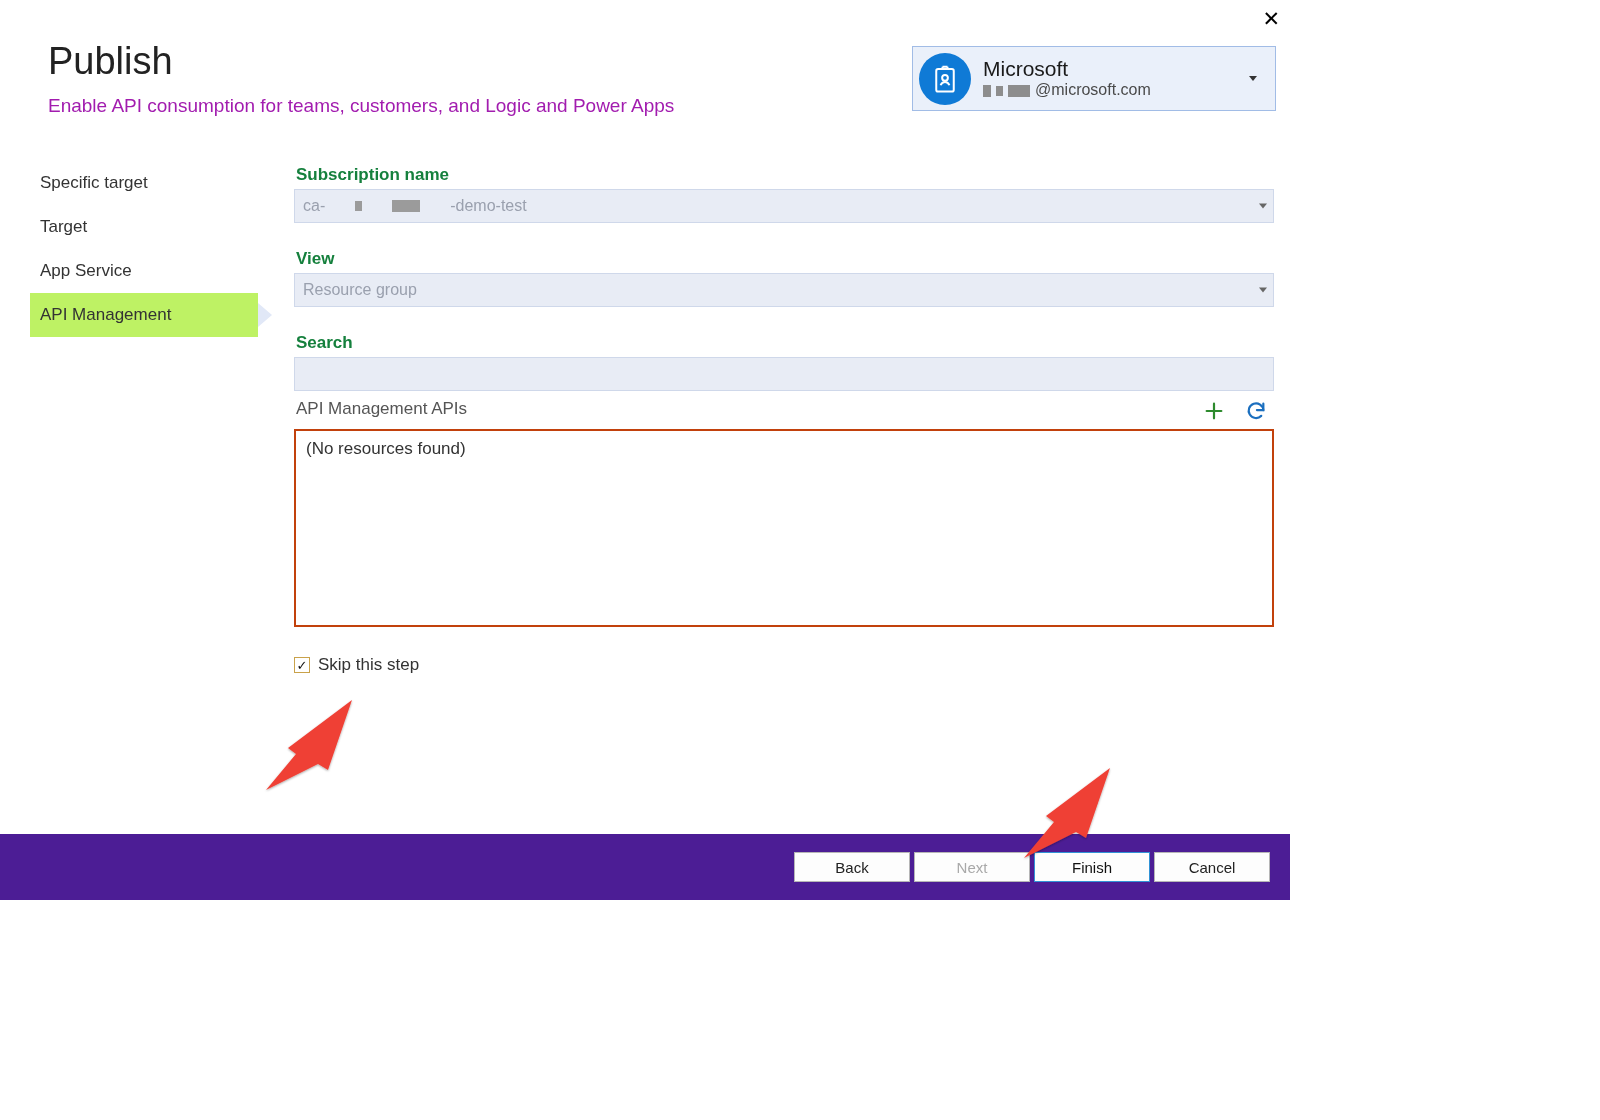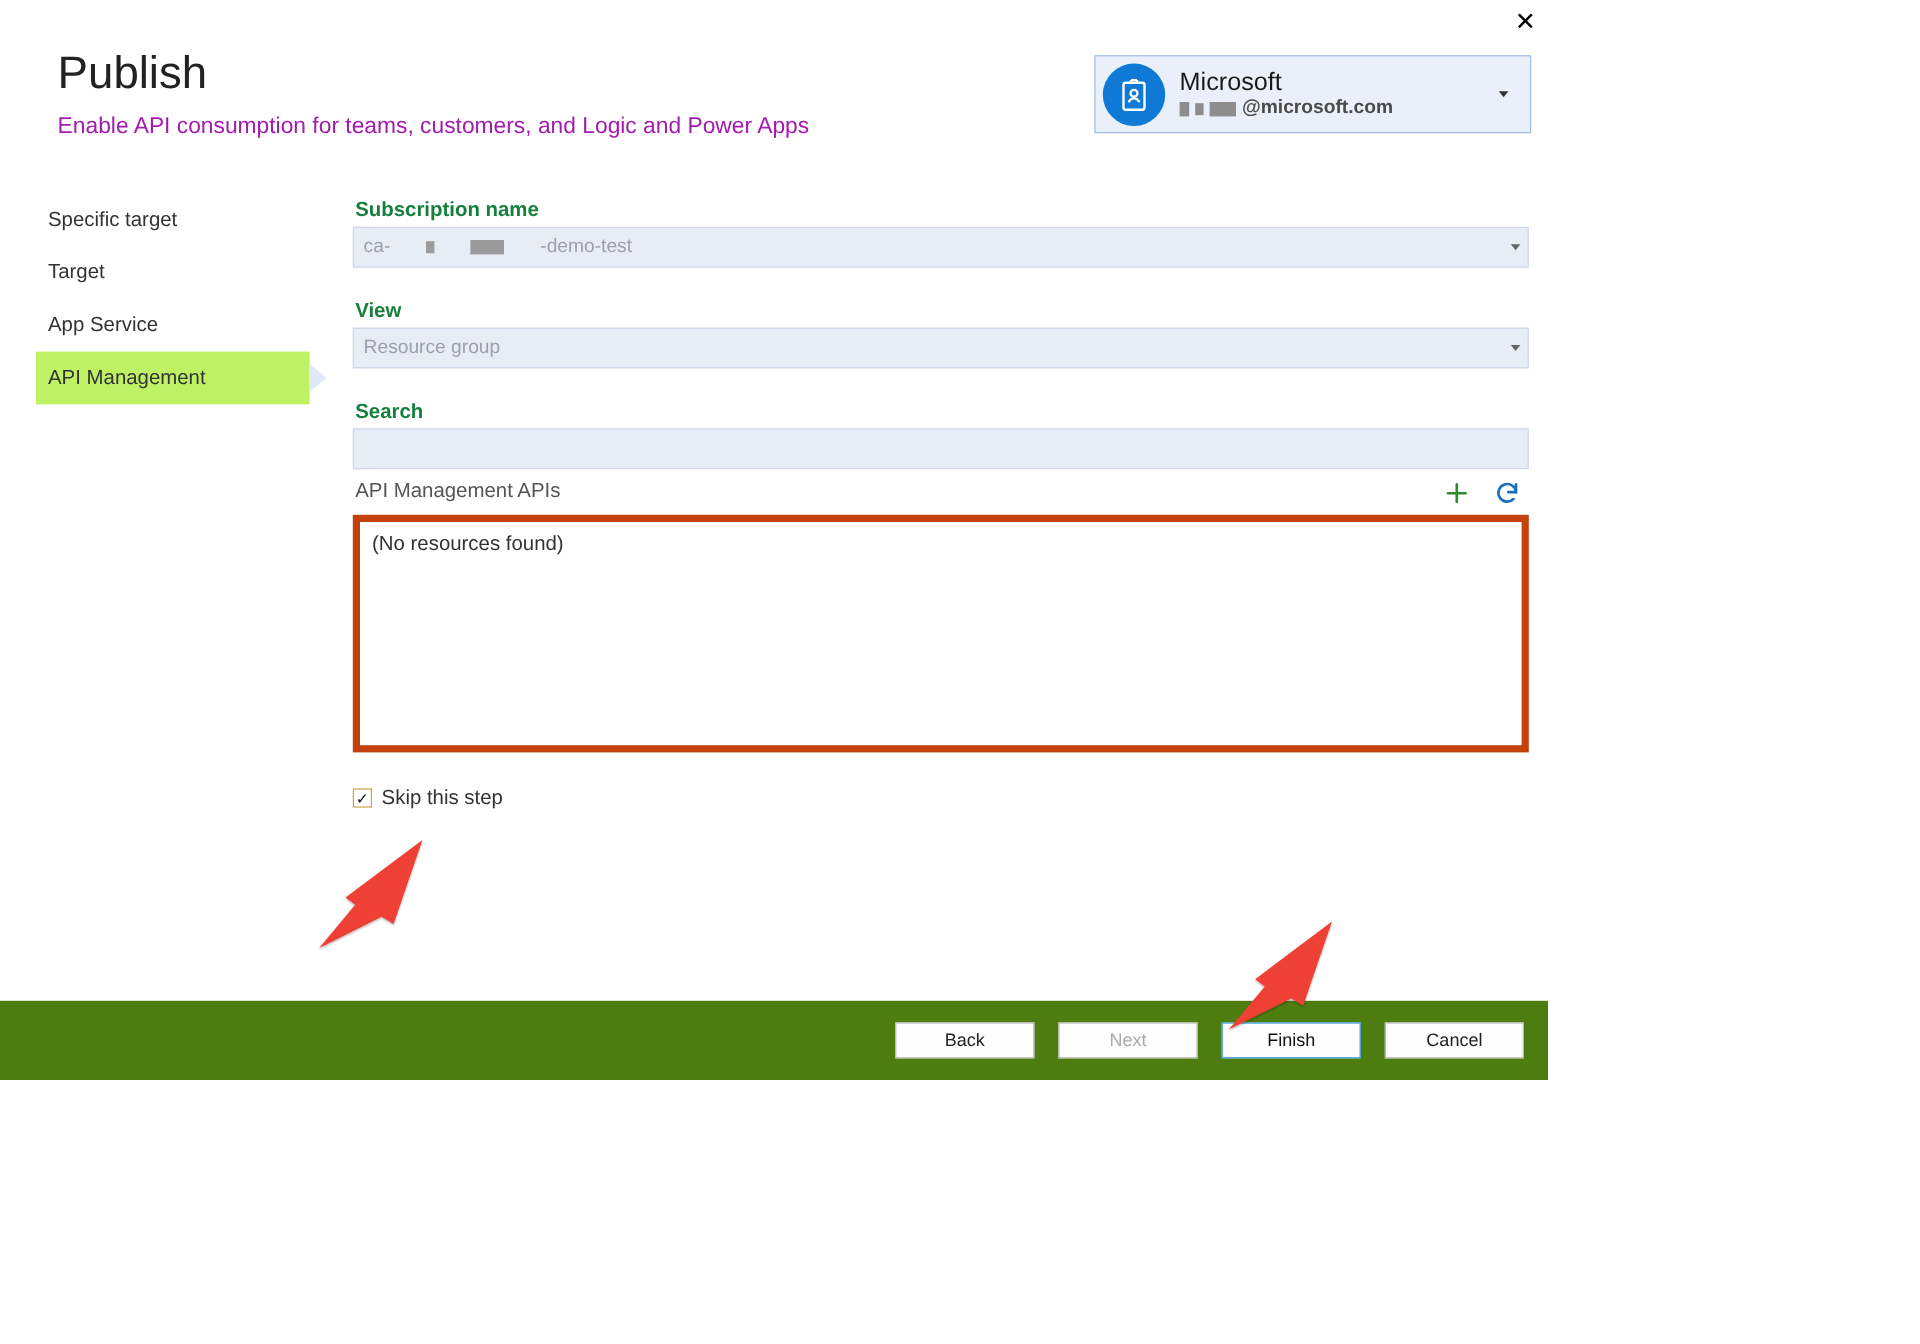--- a/index.html
+++ b/index.html
@@ -9,21 +9,21 @@
   .header-area { padding:40px 30px 0 48px; }
   h1.title { font-size:38px; font-weight:350; margin:0 0 12px 0; color:#222;}
   .subtitle { font-size:19px; color:#a21caf; margin:0 0 20px 0; }
   
   .account-card { position:absolute; right:14px; top:46px; width:364px; height:65px;
                   border:1px solid #a1bce6; background:#eaf0fa; display:flex; align-items:center; padding:4px 18px 4px 6px;}
   .avatar { width:52px; height:52px; border-radius:50%; background:#0f7ad6; display:flex; align-items:center; justify-content:center; margin-right:12px;}
   .avatar svg { width:30px; height:30px; }
   .acct-text { display:flex; flex-direction:column; line-height:1.15;}
   .acct-name { font-size:21px; color:#1a1a1a;}
-  .acct-email-row { display:flex; align-items:center; gap:5px;font-weight:bold; }
+  .acct-email-row { display:flex; align-items:center; gap:5px; }
   .acct-email { font-size:16px; color:#4a4a4a;}
   .redact-sm { display:inline-block; height:12px; background:#8d8d8d; }
   .dropdown-caret { width:0;height:0;border-left:4px solid transparent;border-right:4px solid transparent;border-top:5px solid #333; margin-left:auto;}
   
   .body { display:flex; padding:20px 10px 0 30px;}
   .sidebar { width:228px; padding-top:4px; flex-shrink:0;}
   .step { font-size:17px; color:#333; padding:12px 10px; position:relative;}
   .step.active { background:#bef264;}
   .step.active::after {
     content:""; position:absolute; right:-14px; top:50%; transform:translateY(-50%);
@@ -35,26 +35,26 @@
   .combo.disabled { color:#9aa0ae;}
   .combo .caret { position:absolute; right:6px; top:50%; transform:translateY(-50%);
                   width:0;height:0;border-left:4px solid transparent;border-right:4px solid transparent;border-top:5px solid #666;}
   .combo .redact-sm { background:#9b9b9b; }
   .searchbox { width:100%; height:34px; background:#e8ecf5; border:1px solid #cfd8ea; padding:0 8px; font-size:16px; outline:none;}
   .spacer { height:18px; }
   .list-header-row { display:flex; align-items:flex-start; margin-top:8px;}
   .list-title { font-size:17px; color:#555; margin-left:2px;}
   .list-actions { margin-left:auto; display:flex; gap:18px; align-items:center; padding-right:6px;}
   .icon-btn { width:24px; height:24px; display:flex; align-items:center; justify-content:center; cursor:pointer;}
-  .listbox { border:6px solid #c2410c; height:198px; margin-top:6px; padding:8px 10px; font-size:17px; color:#333;}
+  .listbox { border:2px solid #c2410c; height:198px; margin-top:6px; padding:8px 10px; font-size:17px; color:#333;}
   .skip-row { display:flex; align-items:center; gap:8px; margin-top:28px; margin-bottom:6px;}
   .chk { width:16px; height:16px; border:1px solid #c9a24a; display:flex; align-items:center; justify-content:center; font-size:13px; color:#111;}
   
-  .footer { position:absolute; left:0; right:0; bottom:0; height:66px; background:#4d7c0f;
-            display:flex; align-items:center; justify-content:flex-end; padding-right:20px; gap:20px;}
+  .footer { position:absolute; left:0; right:0; bottom:0; height:66px; background:#4c1d95;
+            display:flex; align-items:center; justify-content:flex-end; padding-right:20px; gap:4px;}
   .btn { width:116px; height:30px; border:1px solid #b6b6b6; background:#fdfdfd; font-size:15px; color:#222;
          display:flex; align-items:center; justify-content:center; cursor:pointer;}
   .btn.disabled { color:#a9a9a9; cursor:default;}
   .btn.primary { border:1.5px solid #3193d6; color:#111;}
   
   .arrow { position:absolute; pointer-events:none; z-index:10;}
   .arrow svg { display:block; }
 </style>
 </head>
 <body>

